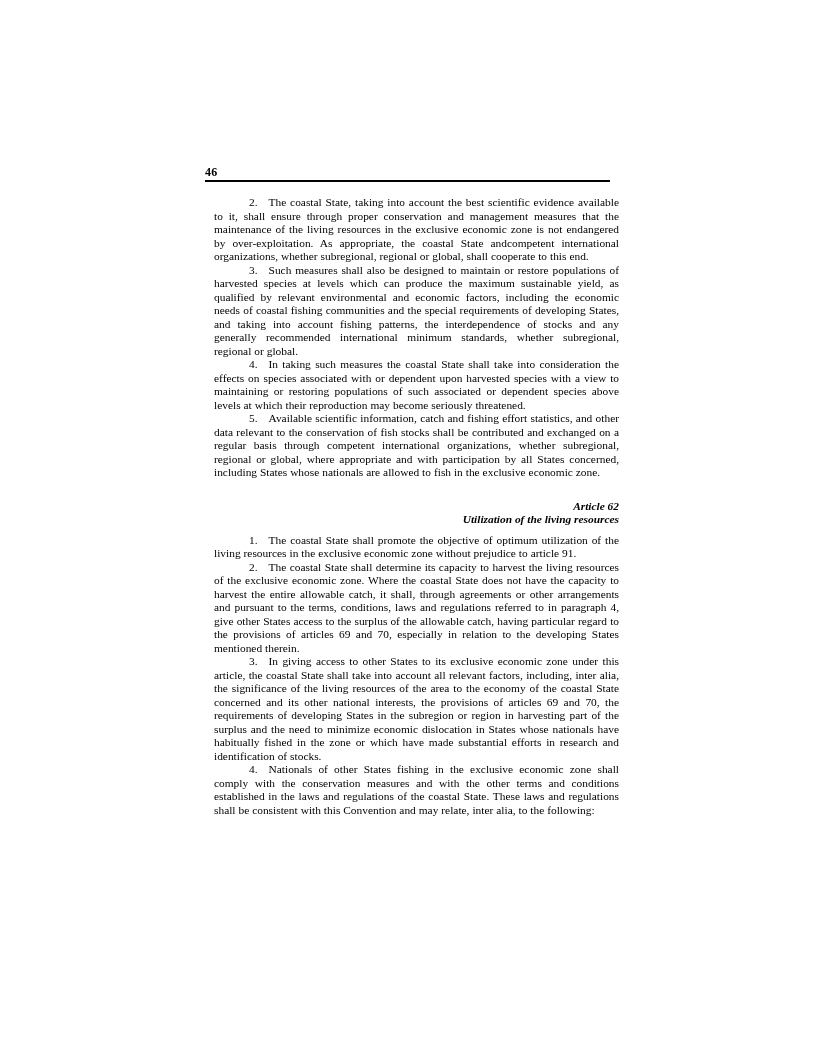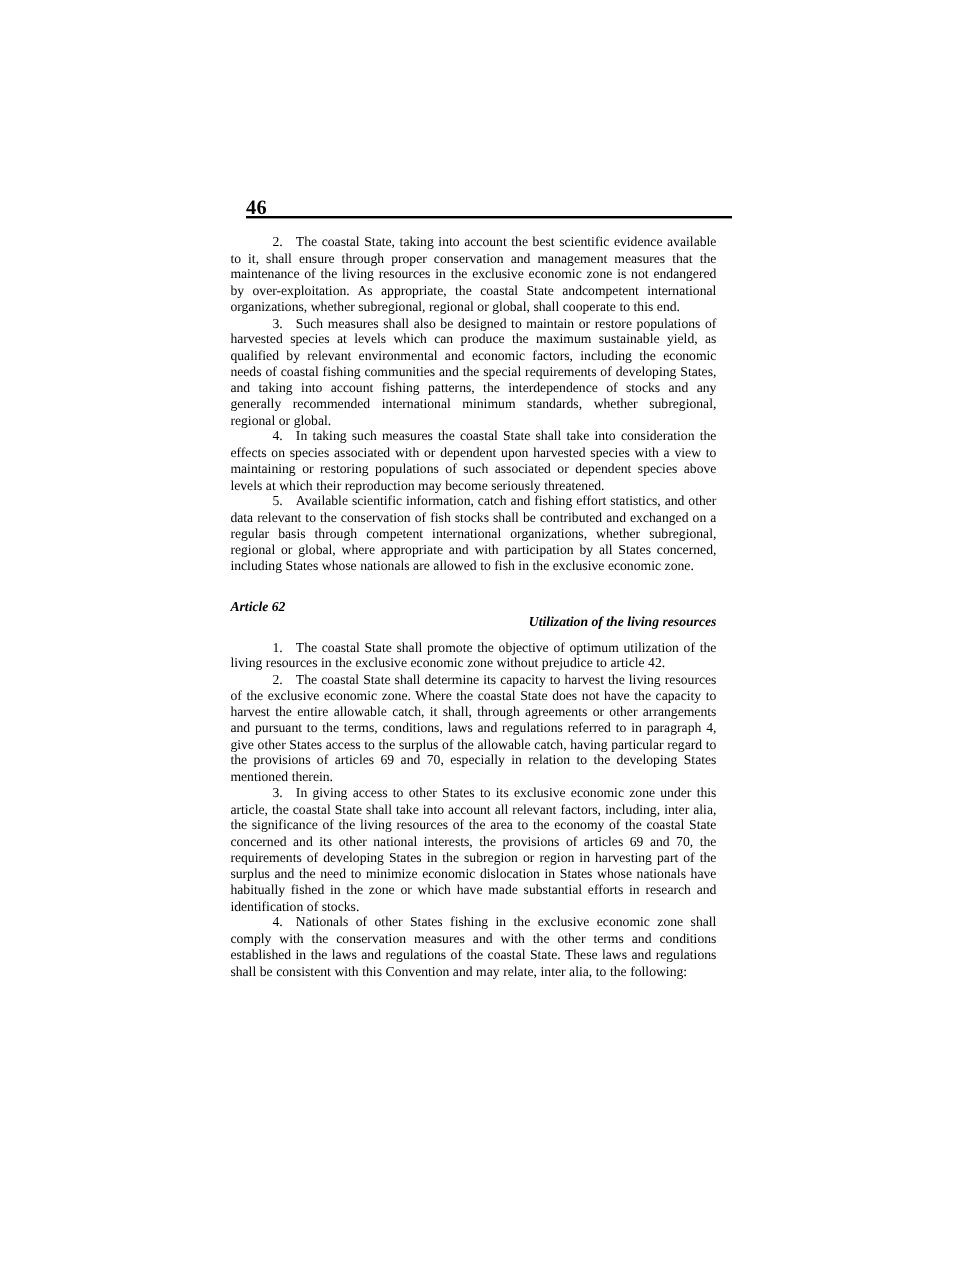--- a/index.html
+++ b/index.html
@@ -16,35 +16,35 @@
     font-family: "Liberation Serif", "DejaVu Serif", serif;
     color: #000000;
   }
   .page-header {
     position: absolute;
     left: 205px;
     top: 166px;
     width: 405px;
   }
   .folio {
-    font-size: 17px;
+    font-size: 12px;
     font-weight: bold;
     line-height: 13px;
     letter-spacing: 0.2px;
     color: #000;
   }
   .header-rule {
     width: 405px;
     height: 2px;
     background: #000000;
     margin-top: 1px;
   }
   .body-block {
     position: absolute;
-    left: 192px;
+    left: 214px;
     top: 196px;
     width: 405px;
   }
   p.para {
     margin: 0;
     font-size: 11.4px;
     line-height: 13.5px;
     text-align: justify;
     text-indent: 35px;
     -webkit-hyphens: none;
@@ -54,21 +54,21 @@
   p.para .num {
     font-weight: normal;
   }
   p.para .gap {
     display: inline-block;
     width: 11px;
   }
   .article-heading {
     margin: 0;
     padding-top: 20px;
-    text-align: left;
+    text-align: right;
     font-size: 11.4px;
     line-height: 13.5px;
     font-style: italic;
     font-weight: bold;
   }
   .article-subtitle {
     margin: 0;
     padding-bottom: 7px;
     text-align: right;
     font-size: 11.4px;
@@ -95,21 +95,21 @@
 
     <p class="para"><span class="num">3.</span><span class="gap"></span><span>Such measures shall also be designed to maintain or restore populations of harvested species at levels which can produce the maximum sustainable yield, as qualified by relevant environmental and economic factors, including the economic needs of coastal fishing communities and the special requirements of developing States, and taking into account fishing patterns, the interdependence of stocks and any generally recommended international minimum standards, whether subregional, regional or global.</span></p>
 
     <p class="para"><span class="num">4.</span><span class="gap"></span><span>In taking such measures the coastal State shall take into consideration the effects on species associated with or dependent upon harvested species with a view to maintaining or restoring populations of such associated or dependent species above levels at which their reproduction may become seriously threatened.</span></p>
 
     <p class="para"><span class="num">5.</span><span class="gap"></span><span>Available scientific information, catch and fishing effort statistics, and other data relevant to the conservation of fish stocks shall be contributed and exchanged on a regular basis through competent international organizations, whether subregional, regional or global, where appropriate and with participation by all States concerned, including States whose nationals are allowed to fish in the exclusive economic zone.</span></p>
 
     <p class="article-heading">Article 62</p>
     <p class="article-subtitle">Utilization of the living resources</p>
 
-    <p class="para"><span class="num">1.</span><span class="gap"></span><span class="rich"><span>The coastal State shall promote the objective of optimum utilization of the living resources in the exclusive economic zone without prejudice to article 42.</span></span></p>
+    <p class="para"><span class="num">1.</span><span class="gap"></span><span class="rich"><span>The coastal State shall promote the objective of optimum utilization of the living resources in the exclusive economic zone without prejudice to article 91.</span></span></p>
 
     <p class="para"><span class="num">2.</span><span class="gap"></span><span class="rich"><span>The coastal State shall determine its capacity to harvest the living resources of the exclusive economic zone.  Where the coastal State does not have the capacity to harvest the entire allowable catch, it shall, through agreements or other arrangements and pursuant to the terms, conditions, laws and regulations referred to in paragraph 4, give other States access to the surplus of the allowable catch, having particular regard to the provisions of articles 69 and 70, especially in relation to the developing States mentioned therein.</span></span></p>
 
     <p class="para"><span class="num">3.</span><span class="gap"></span><span class="rich"><span>In giving access to other States to its exclusive economic zone under this article, the coastal State shall take into account all relevant factors, including, </span><span class="ital">inter alia,</span><span> the significance of the living resources of the area to the economy of the coastal State concerned and its other national interests, the provisions of articles 69 and 70, the requirements of developing States in the subregion or region in harvesting part of the surplus and the need to minimize economic dislocation in States whose nationals have habitually fished in the zone or which have made substantial efforts in research and identification of stocks.</span></span></p>
 
     <p class="para"><span class="num">4.</span><span class="gap"></span><span class="rich"><span>Nationals of other States fishing in the exclusive economic zone shall comply with the conservation measures and with the other terms and conditions established in the laws and regulations of the coastal State.  These laws and regulations shall be consistent with this Convention and may relate, </span><span class="ital">inter alia</span><span>, to the following:</span></span></p>
 
   </div>
 </div>
 

